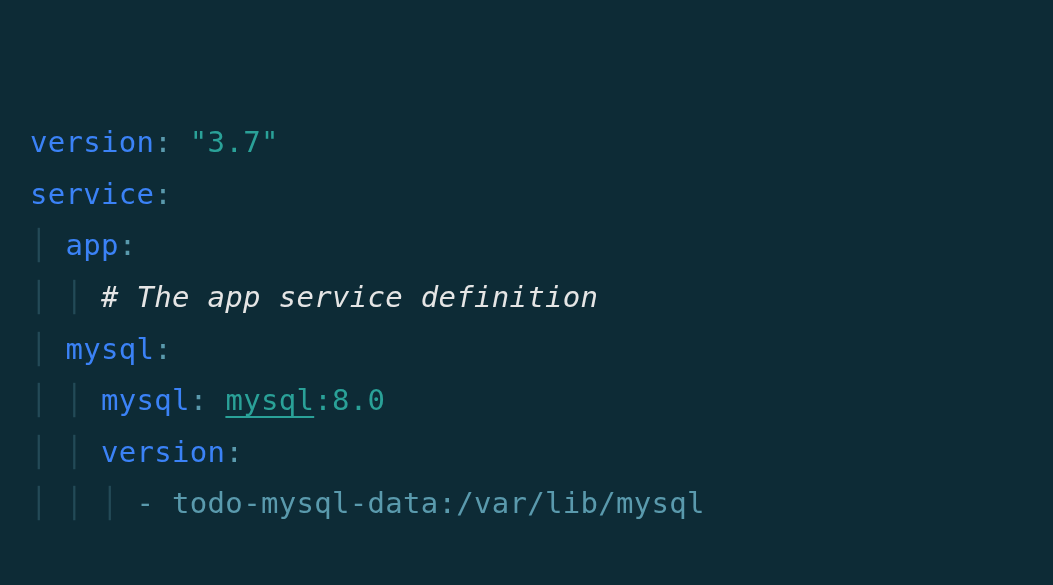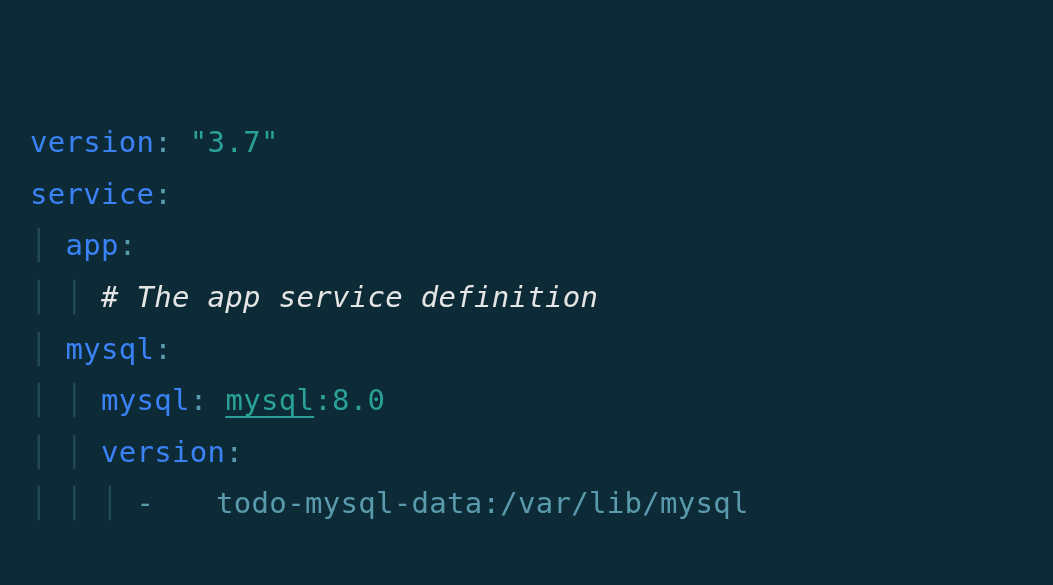--- a/index.html
+++ b/index.html
@@ -10,21 +10,21 @@
     line-height: 1.78;
     color: #5a9aad;
     padding: 14px 30px;
     white-space: pre;
     letter-spacing: 0.3px;
   }
   .key { color: #3b82f6; }
   .punct { color: #5a9aad; }
   .string { color: #2aa198; }
   .comment { color: #e5e5e5; font-style: italic; }
-  .plain { color: #5a9aad; margin-left: 44px; }
+  .plain { color: #5a9aad; }
   .underline { text-decoration: underline; text-decoration-color: #2aa198; text-underline-offset: 6px; }
   .guide { color: #234a57; }
   .dash { color: #5a9aad; }
 </style>
 </head>
 <body>
 
 <div><span><span class="key">version</span><span class="punct">:</span><span> </span><span class="string">"3.7"</span></span>
 <span><span class="key">service</span><span class="punct">:</span></span>
 <span><span class="guide">│ </span><span class="key">app</span><span class="punct">:</span></span>

